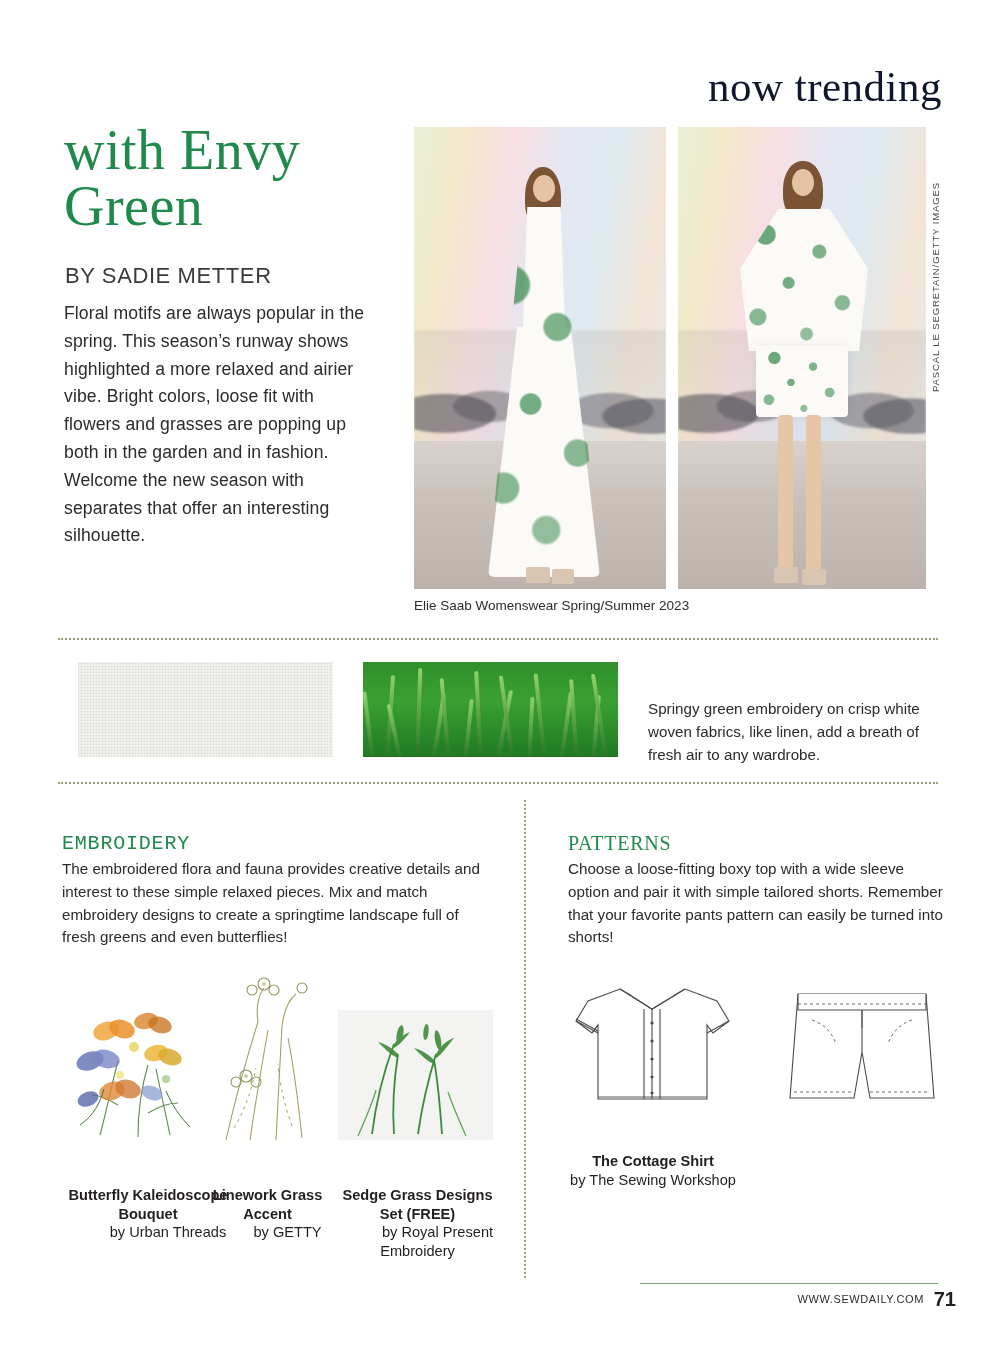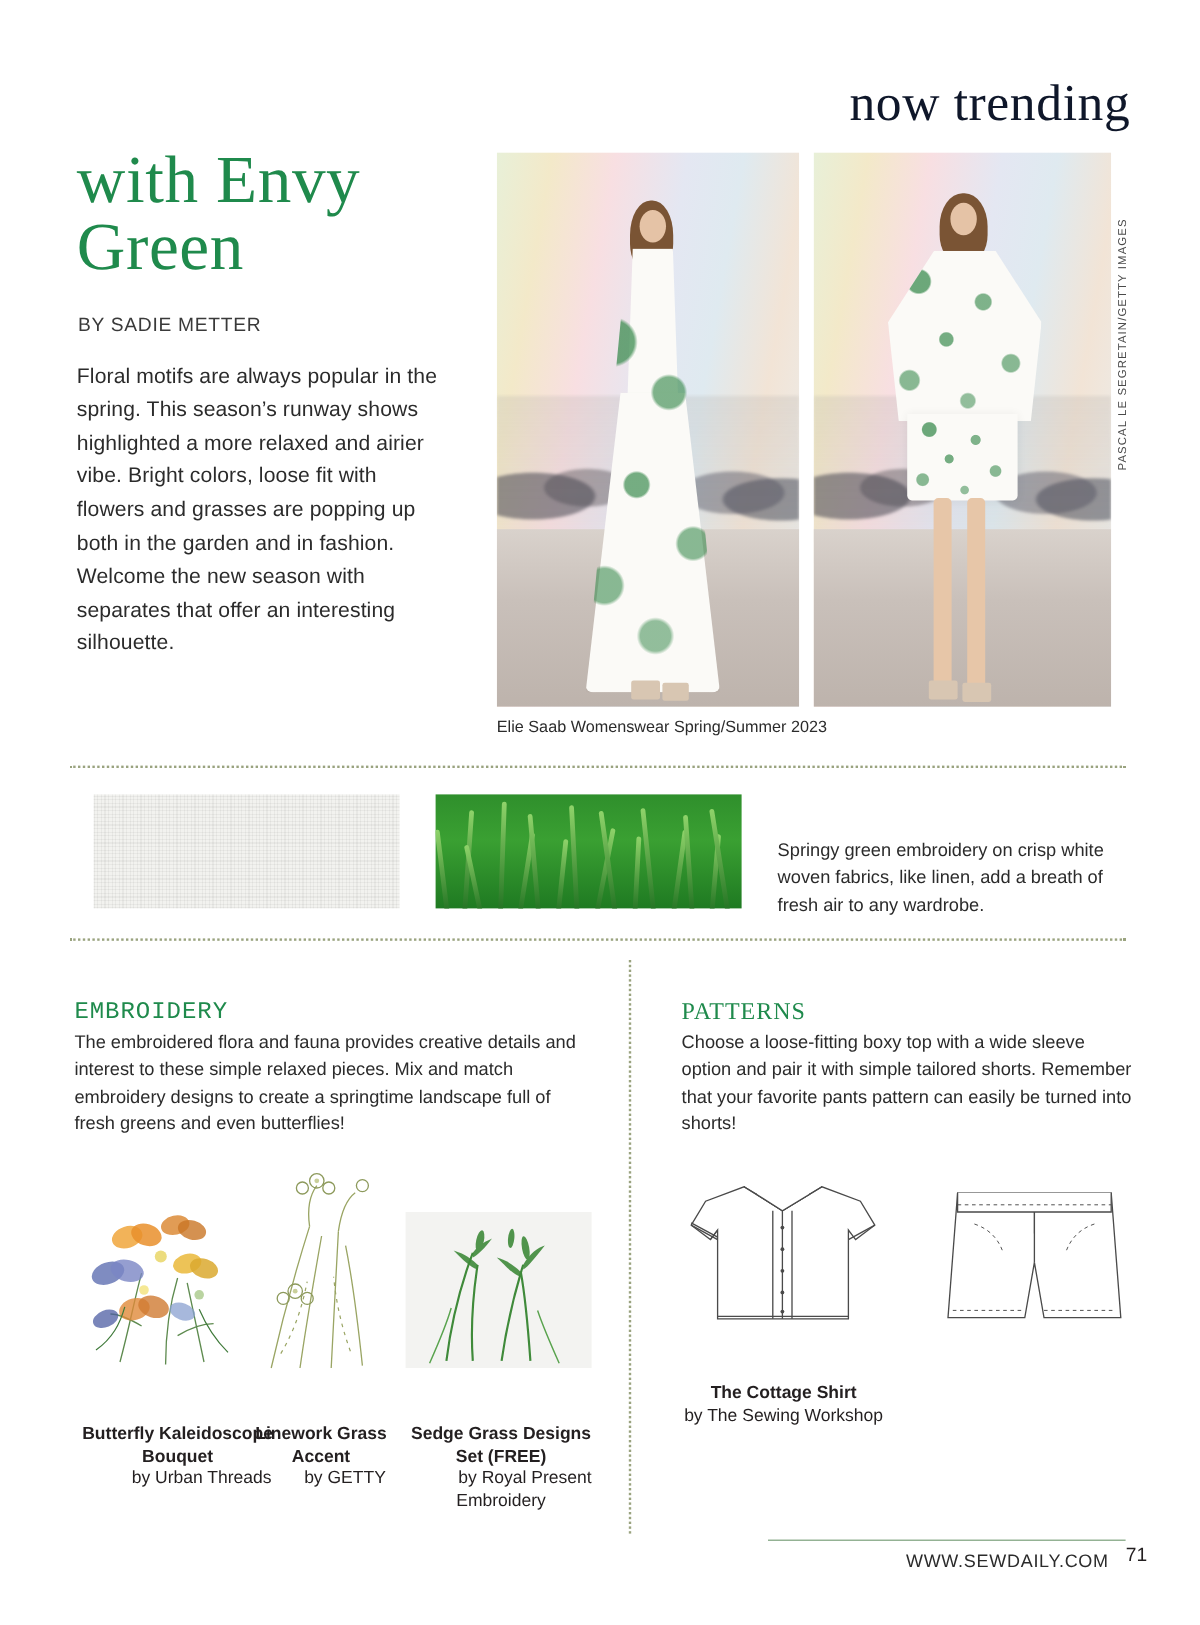--- a/index.html
+++ b/index.html
@@ -41,21 +41,21 @@
     font-size: 56px;
     line-height: 1.0;
     color: #1f8a4c;
     font-weight: 400;
     letter-spacing: 0.5px;
   }
   .byline {
     position: absolute;
     left: 65px;
     top: 263px;
-    font-size: 16px;
+    font-size: 22px;
     letter-spacing: 0.6px;
     color: #3a3a3a;
     font-family: "Liberation Sans", sans-serif;
   }
   .lede {
     position: absolute;
     left: 64px;
     top: 300px;
     width: 310px;
     font-size: 17.6px;
@@ -238,29 +238,29 @@
 
   
   .footer-rule {
     position: absolute;
     left: 640px; top: 1283px; width: 298px;
     border-top: 1.5px solid #7aa07a;
   }
   .footer-url {
     position: absolute;
     right: 76px; top: 1293px;
-    font-size: 15px;
+    font-size: 11px;
     letter-spacing: 0.6px;
     color: #2b2b2b;
   }
   .footer-page {
     position: absolute;
     right: 44px; top: 1288px;
-    font-size: 16px;
-    font-weight: normal;
+    font-size: 20px;
+    font-weight: bold;
     color: #231f20;
   }
 </style>
 </head>
 <body>
 
 <div class="page">
 
   <div class="kicker">now trending</div>
 

